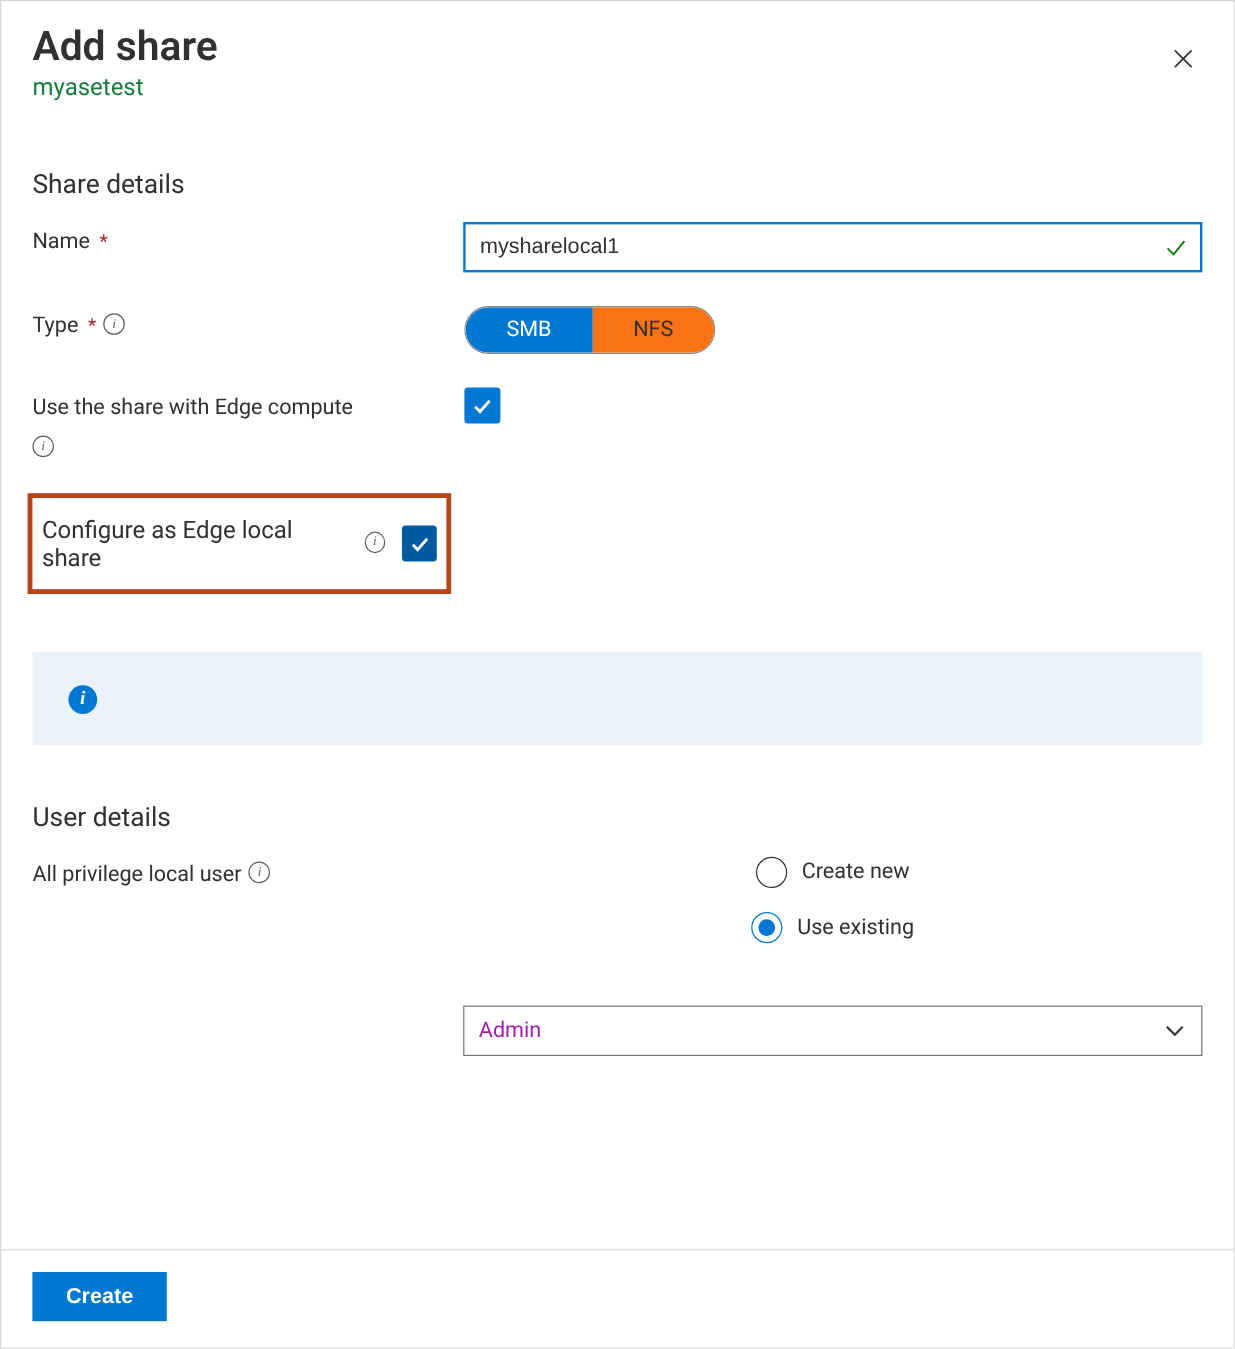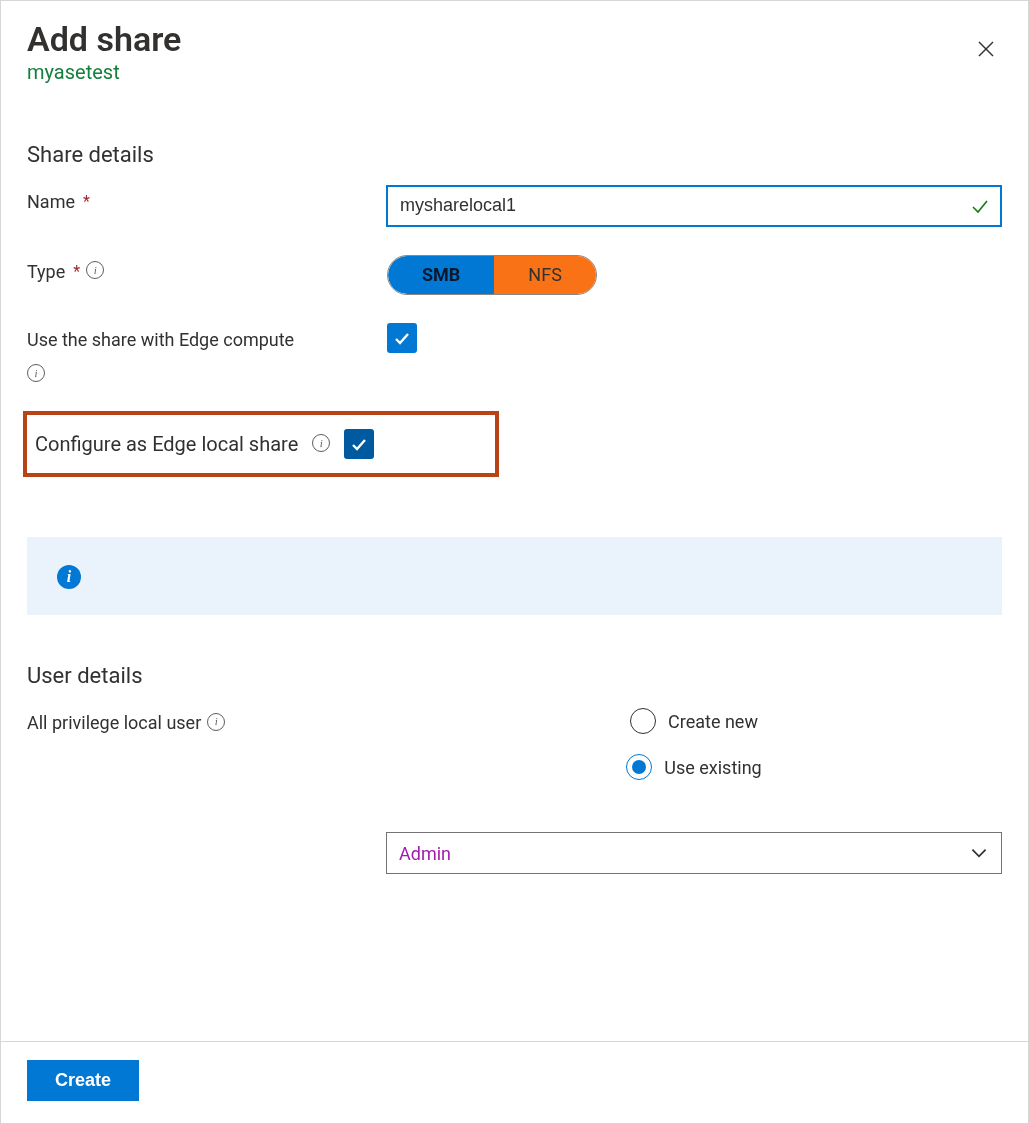--- a/index.html
+++ b/index.html
@@ -131,44 +131,44 @@
     padding: 0 34px;
     display: flex;
     align-items: center;
     font-size: 18px;
     cursor: pointer;
     background: #f97316;
     color: #323130;
   }
   .seg-option.selected {
     background: #0078d4;
-    color: #0f172a;
-    font-weight: 700;
+    color: #ffffff;
+    font-weight: 400;
     border-radius: 22px 0 0 22px;
   }
   .checkbox {
     width: 30px; height: 30px;
     border-radius: 3px;
     background: #0078d4;
     display: inline-flex;
     align-items: center;
     justify-content: center;
     cursor: pointer;
   }
   .checkbox svg { width: 20px; height: 20px; stroke: #fff; stroke-width: 2.4; fill: none; }
   .checkbox.dark {
     background: #005aa0;
   }
   .edge-local-row-wrap {
     border: 4px solid #b84317;
     padding: 14px 8px;
     margin-left: -4px;
-    margin-bottom: 56px;
+    margin-bottom: 44px;
     display: inline-block;
-    width: 476px;
+    width: 353px;
   }
   .edge-local-row {
     display: flex;
     align-items: center;
   }
   .edge-local-row .label-inline {
     font-size: 20px;
     color: #323130;
     margin-right: 14px;
   }

